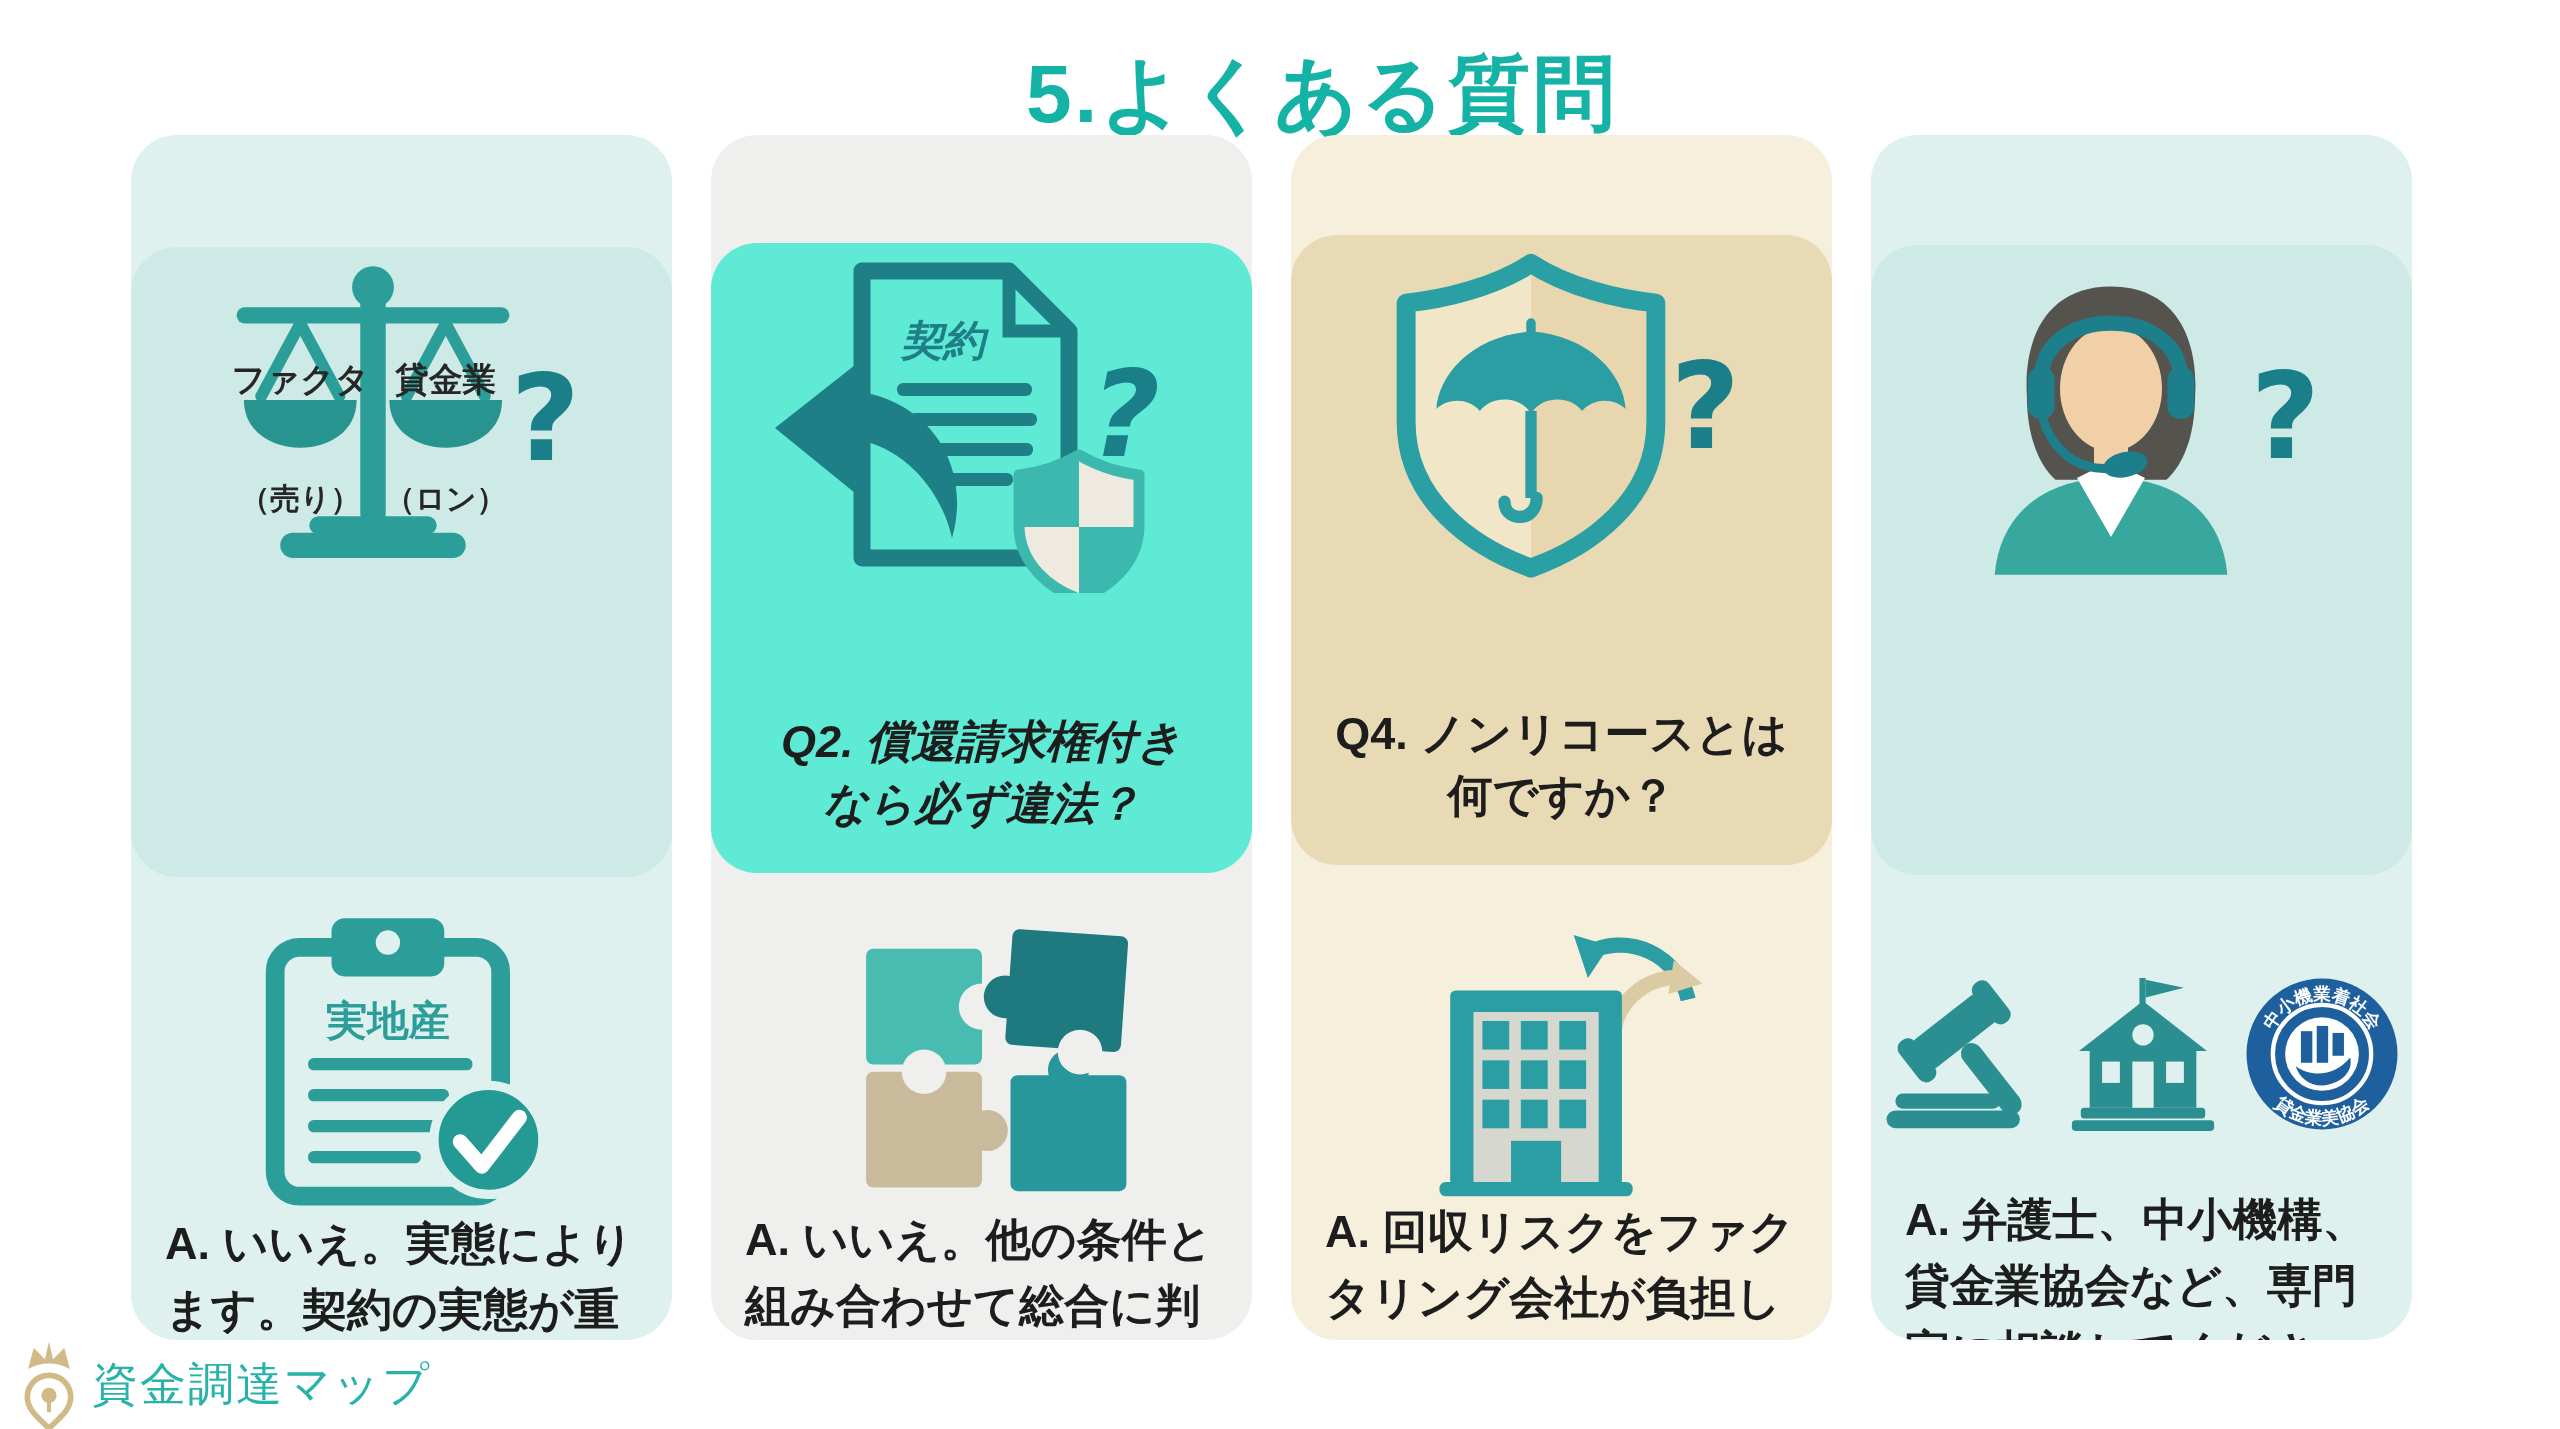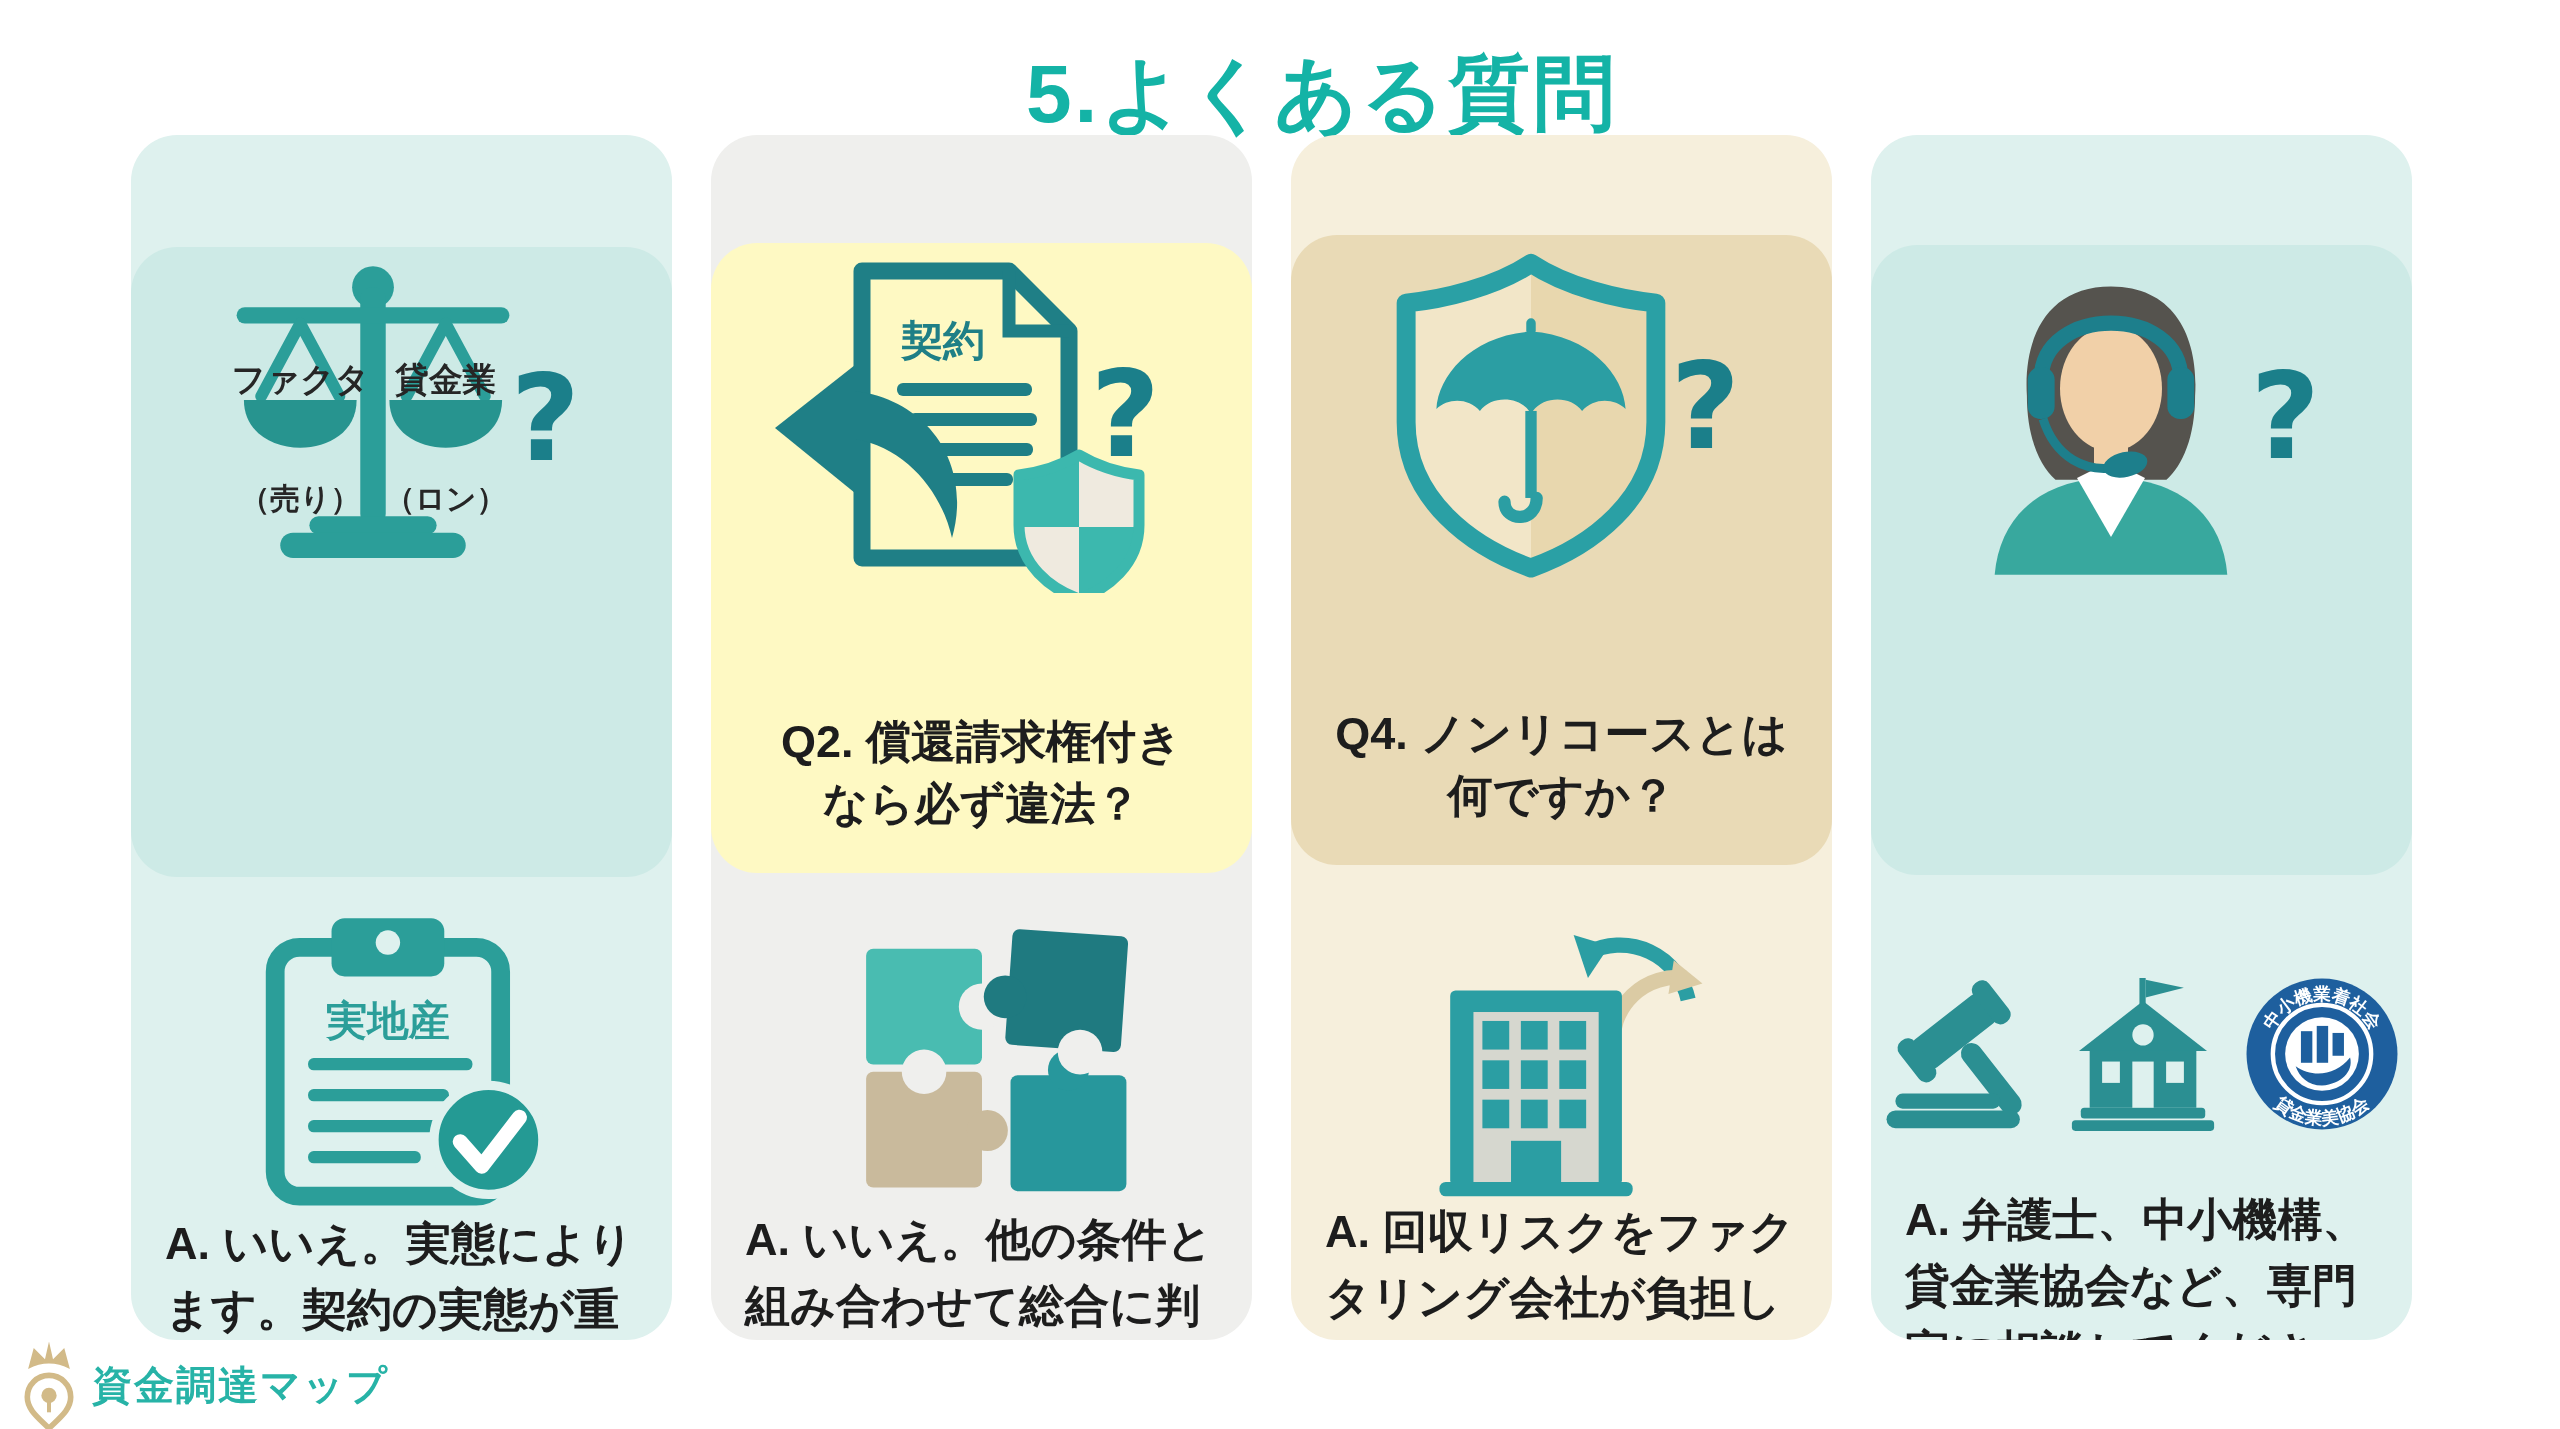--- a/index.html
+++ b/index.html
@@ -23,21 +23,21 @@
   .qtext{
     height:200px;display:flex;align-items:center;justify-content:center;text-align:center;
     font-size:45px;line-height:1.38;font-weight:700;white-space:pre-line;padding:0 8px;
   }
   .a{height:575px;display:flex;flex-direction:column;}
   .aicon{height:330px;display:flex;align-items:flex-start;justify-content:center;position:relative;}
   .atext{padding:4px 34px 0 34px;font-size:45px;line-height:1.46;font-weight:700;text-align:left;}
   .arow{display:flex;align-items:center;justify-content:center;gap:20px;padding-top:50px;}
   svg text{font-family:"Liberation Sans","DejaVu Sans",sans-serif;}
   .footer{position:absolute;left:18px;top:1340px;display:flex;align-items:center;gap:12px;}
-  .brand{font-size:40px;font-weight:700;color:#27b3a7;letter-spacing:2px;}
+  .brand{font-size:46px;font-weight:400;color:#27b3a7;letter-spacing:2px;}
 </style>
 </head>
 <body>
 
 <div class="title">5.よくある質問</div>
 
 <div class="cards">
 
   <section class="card" style="background: rgb(222, 241, 238);">
     <div class="q" style="background: rgb(205, 234, 230);">
@@ -72,21 +72,21 @@
           <rect x="70" y="262" width="120" height="13" rx="6" fill="#2b9e99"></rect>
           <circle cx="262" cy="250" r="58" fill="#249a94" stroke="#def1ee" stroke-width="10"></circle>
           <path d="M232,252 L255,278 L295,226" stroke="#ffffff" stroke-width="16" fill="none" stroke-linecap="round" stroke-linejoin="round"></path>
         </svg>
       </div>
       <div class="atext">A. いいえ。実態によります。契約の実態が重要です。</div>
     </div>
   </section>
 
   <section class="card" style="background: rgb(239, 239, 237);">
-    <div class="q" style="background: #fef9c3;">
+    <div class="q" style="background: #5eead4; font-style: italic;">
       <div class="qicon">
         <svg width="420" height="350" viewBox="0 0 420 350" style="margin:108px 0 0 36px">
           <path d="M115,28 H262 L322,88 V315 H115 Z" fill="none" stroke="#1f7f86" stroke-width="17" stroke-linejoin="round"></path>
           <path d="M262,28 V88 H322" fill="none" stroke="#1f7f86" stroke-width="13"></path>
           <text x="196" y="112" text-anchor="middle" font-size="42" font-weight="700" fill="#1f7f86">契約</text>
           <rect x="150" y="140" width="135" height="13" rx="6" fill="#1f7f86"></rect>
           <rect x="162" y="170" width="128" height="13" rx="6" fill="#1f7f86"></rect>
           <rect x="176" y="200" width="110" height="13" rx="6" fill="#1f7f86"></rect>
           <rect x="190" y="230" width="76" height="13" rx="6" fill="#1f7f86"></rect>
           <path d="M28,185 L108,122 L108,250 Z" fill="#1f7f86"></path>

